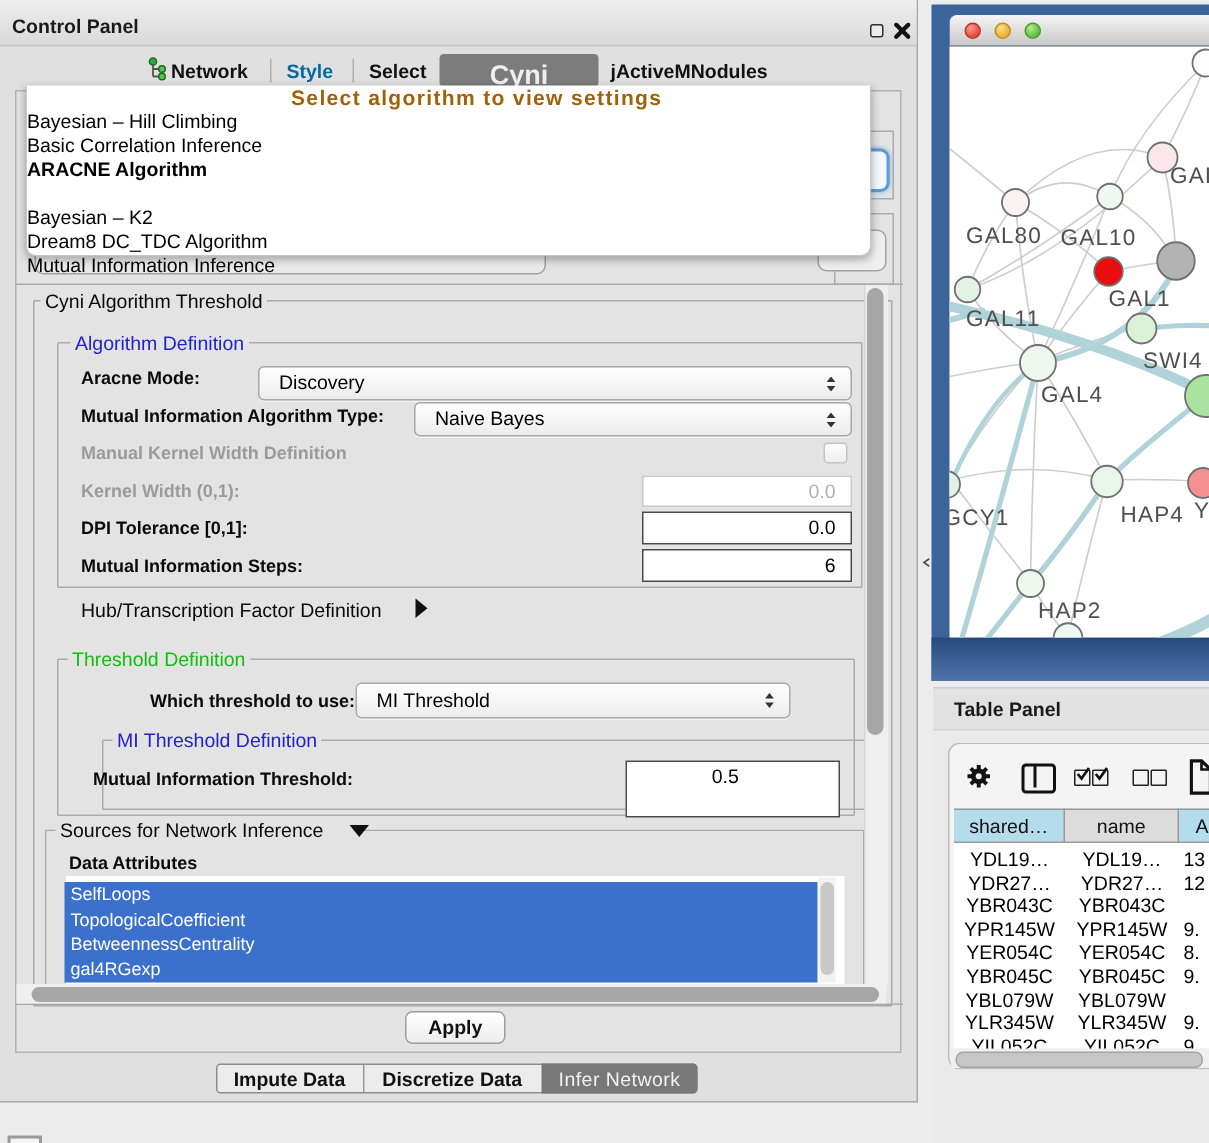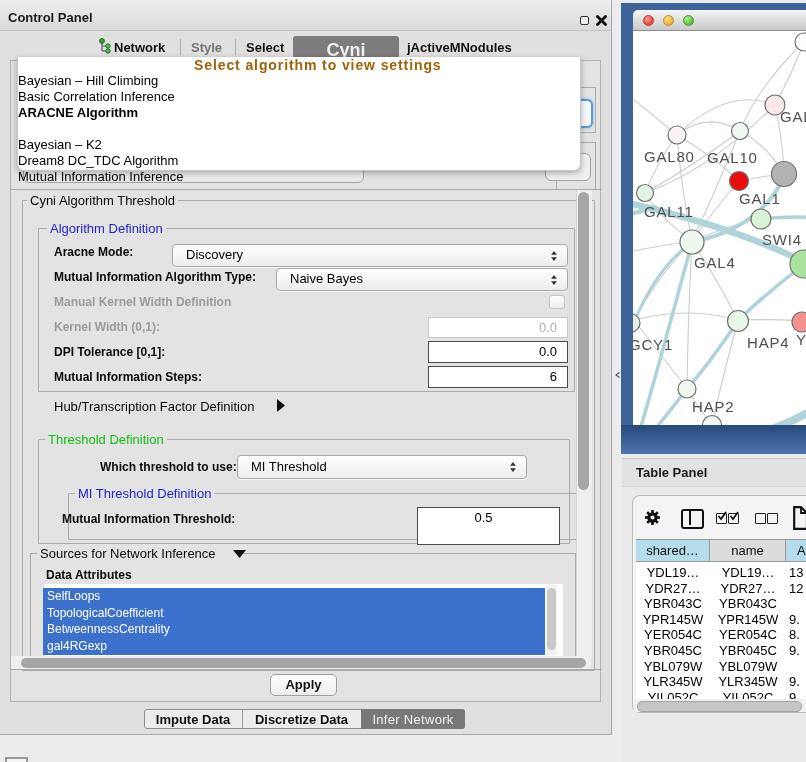--- a/index.html
+++ b/index.html
@@ -35,21 +35,21 @@
   </svg>
 
 <svg class="abs" style="left:98px;top:38px;" width="14" height="16" viewBox="0 0 14 16">
  <path d="M4 4 L4 13 M4 8 L10 8 M4 13 L10 13" stroke="#555" stroke-width="1.2" fill="none"></path>
  <circle cx="4" cy="3" r="2.4" fill="#35a235" stroke="#1c6e1c"></circle>
  <circle cx="10" cy="8" r="2.2" fill="#5abf5a" stroke="#1c6e1c"></circle>
  <circle cx="10" cy="13" r="2.2" fill="#5abf5a" stroke="#1c6e1c"></circle>
 </svg>
 <div class="abs" style="left:114px;top:40px;font-size:13px;font-weight:bold;color:#111;">Network</div>
 <div class="abs" style="left:180px;top:39px;width:1px;height:16px;background:#aeaeae;"></div>
-<div class="abs" style="left:191px;top:40px;font-size:13px;font-weight:bold;color:#737373;">Style</div>
+<div class="abs" style="left:191px;top:40px;font-size:13px;font-weight:bold;color:#0369a1;">Style</div>
 <div class="abs" style="left:235px;top:39px;width:1px;height:16px;background:#aeaeae;"></div>
 <div class="abs" style="left:246px;top:40px;font-size:13px;font-weight:bold;color:#111;">Select</div>
 <div class="abs" style="left:293px;top:36px;width:106px;height:22px;background:#7c7c7c;border-radius:3px;"></div>
 <div class="abs" style="left:293px;top:40px;width:106px;text-align:center;font-size:18px;font-weight:bold;color:#f0f0f0;">Cyni Toolbox</div>
 <div class="abs" style="left:407px;top:40px;font-size:13px;font-weight:bold;color:#111;">jActiveMNodules</div>
 
 <div class="abs" style="left:10px;top:60px;width:591px;height:642px;background:#E3E3E3;border:1px solid #b2b2b2;box-sizing:border-box;"></div>
 
 <div class="abs" style="left:10px;top:189px;width:592px;height:1px;background:#a9a9a9;"></div>
 <div class="abs" style="left:10px;top:669px;width:592px;height:1px;background:#a9a9a9;"></div>

